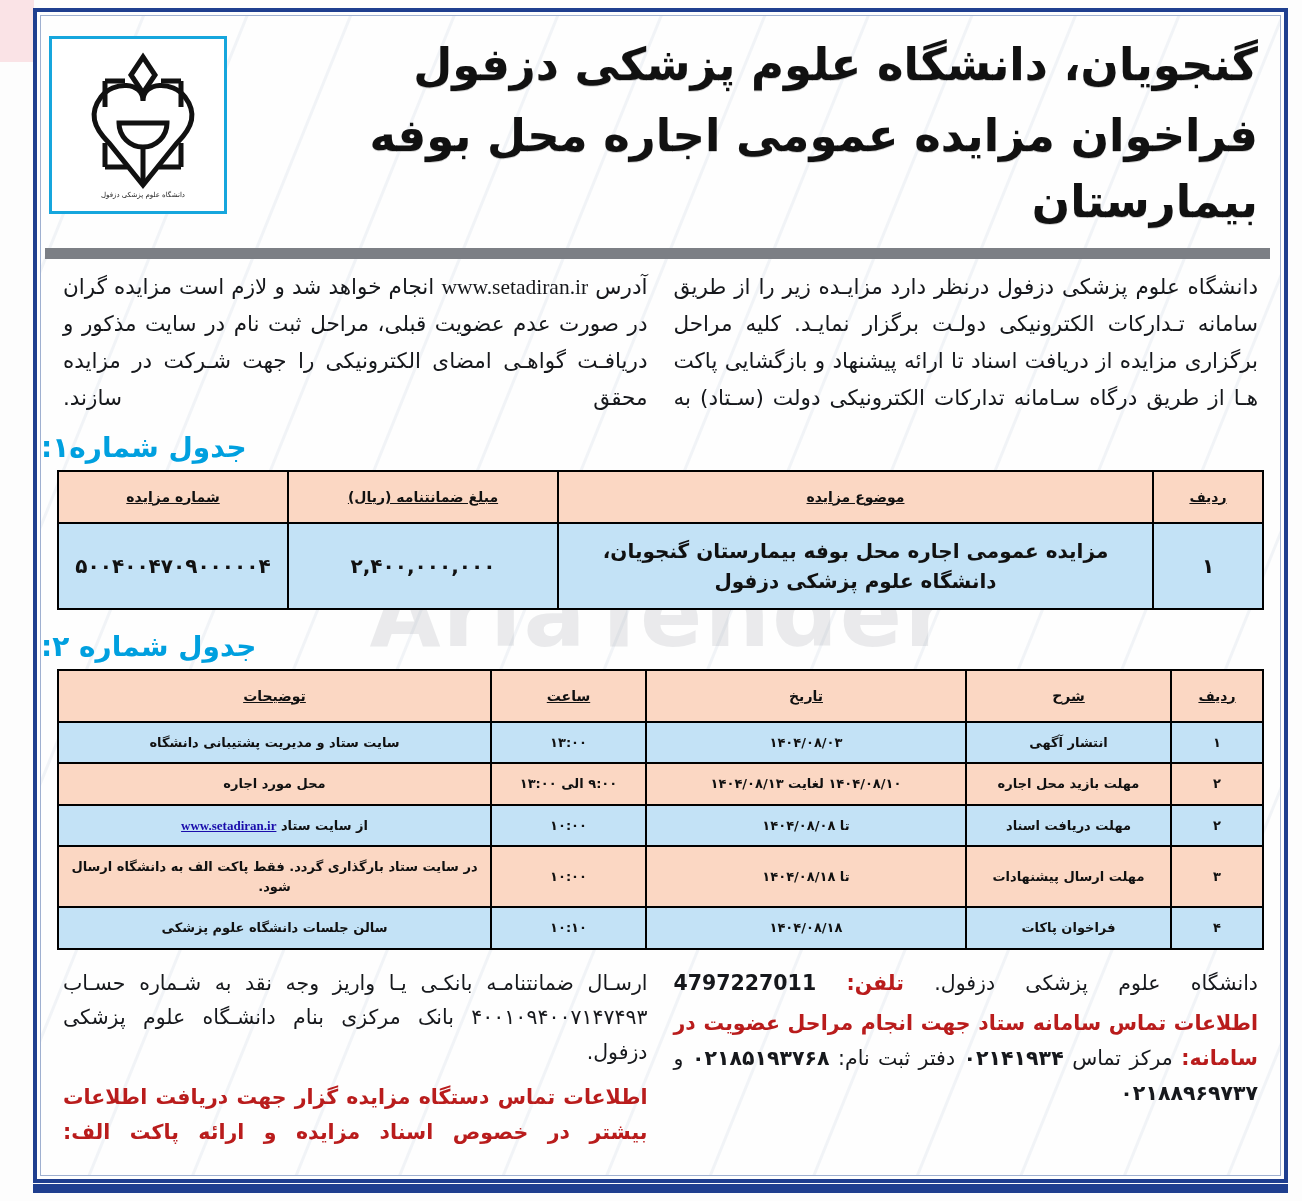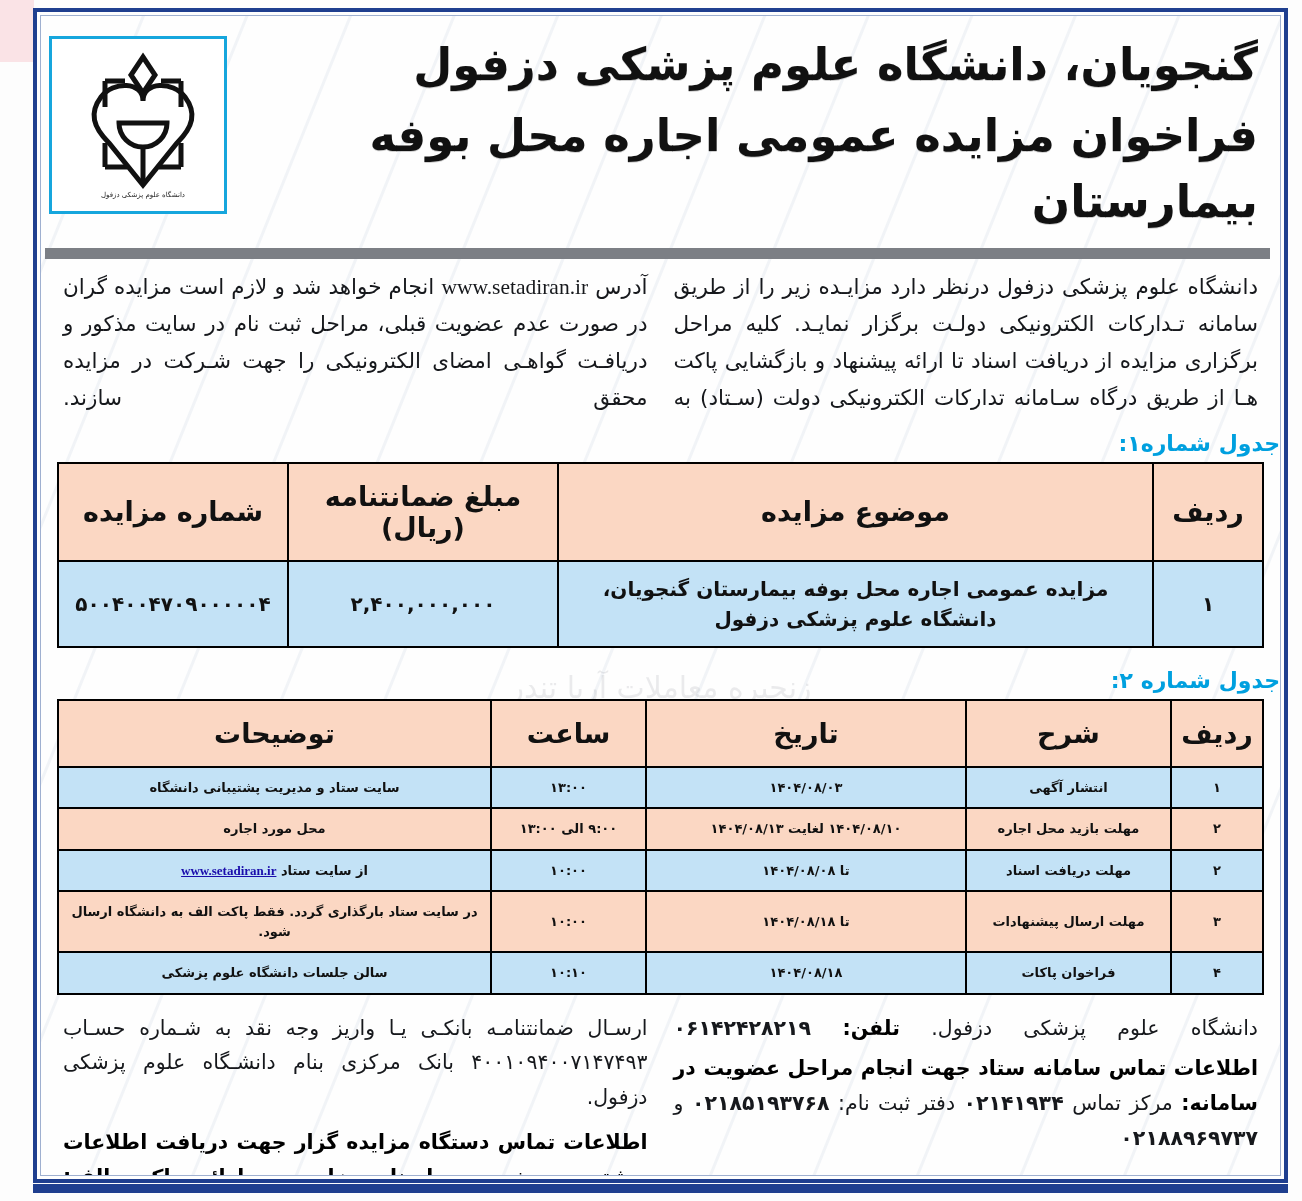--- a/index.html
+++ b/index.html
@@ -80,38 +80,39 @@
     display:flex;flex-direction:row;
     padding:10px 22px 0 22px;gap:26px;
     font-size:21.5px;line-height:1.72;color:#16181c;
   }
   .intro .col{flex:1 1 50%;text-align:justify;text-align-last:justify;}
   .latin{font-family:"Liberation Serif","DejaVu Serif",serif;
     direction:ltr;unicode-bidi:embed;display:inline-block;}
 
   
   .tbl-caption{
-    text-align:right;color:#00a0df;font-weight:bold;
-    font-size:22px;margin:14px 0 6px 0;
+    text-align:left;color:#00a0df;font-weight:bold;
+    font-size:28px;margin:14px 0 6px 0;
   }
   .tbl-caption.t2{margin-top:20px;}
 
   
   table{
     width:1205px;margin:0 auto;
     border-collapse:collapse;
     table-layout:fixed;
     font-size:20px;
   }
   table, table th, table td{border:2px solid #000000;}
   thead th{
     background:#fbd7c3;
     font-weight:bold;color:#111;
     padding:17px 4px;text-align:center;
-    font-size:27px;
+    font-size:14px;
+    text-decoration:underline;
   }
   tbody td{
     padding:12px 6px;text-align:center;
     line-height:1.5;font-weight:bold;color:#111;
   }
   tbody tr.blue td{background:#c3e2f6;}
   tbody tr.peach td{background:#fbd7c3;}
   .num{font-weight:bold;letter-spacing:0.5px;}
 
   
@@ -136,21 +137,21 @@
 
   
   .footer{
     display:flex;flex-direction:row;
     padding:16px 22px 0 22px;gap:26px;
     font-size:20.5px;line-height:1.7;color:#16181c;
   }
   .footer .col{flex:1 1 50%;text-align:justify;text-align-last:justify;}
   .footer .col.right p{margin:0 0 10px 0;}
   .footer .col.left p{margin:0 0 6px 0;}
-  .blue-b{color:#000000;font-weight:bold;}
+  .blue-b{color:#b91c1c;font-weight:bold;}
 
   
   .bottom-rule{
     position:absolute;left:33px;bottom:8px;
     width:1255px;height:9px;background:#1f3f8f;z-index:4;
   }
 
   
   .watermark{
     position:absolute;left:0;right:0;top:545px;
@@ -304,21 +305,21 @@
               <td>سالن جلسات دانشگاه علوم پزشکی</td>
             </tr>
           </tbody>
         </table>
 
         <div class="footer">
           <div class="col left">
             <p>
               <span>دانشگاه علوم پزشکی دزفول.</span>
               <span class="blue-b">تلفن:</span>
-              <span class="num">۰۶۱۴۲۴۲۸۲۱۹</span>
+              <span class="num">4797227011</span>
             </p>
             <p>
               <span class="blue-b">اطلاعات تماس سامانه ستاد جهت انجام مراحل عضویت در سامانه:</span>
               <span>مرکز تماس</span>
               <span class="num">۰۲۱۴۱۹۳۴</span>
               <span>دفتر ثبت نام:</span>
               <span class="num">۰۲۱۸۵۱۹۳۷۶۸</span>
               <span>و</span>
               <span class="num">۰۲۱۸۸۹۶۹۷۳۷</span>
             </p>

